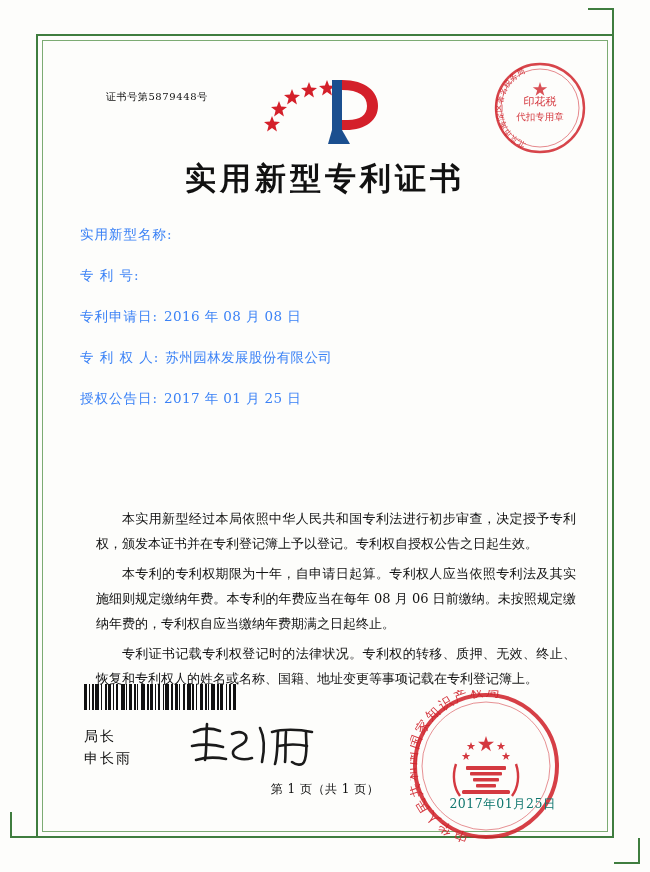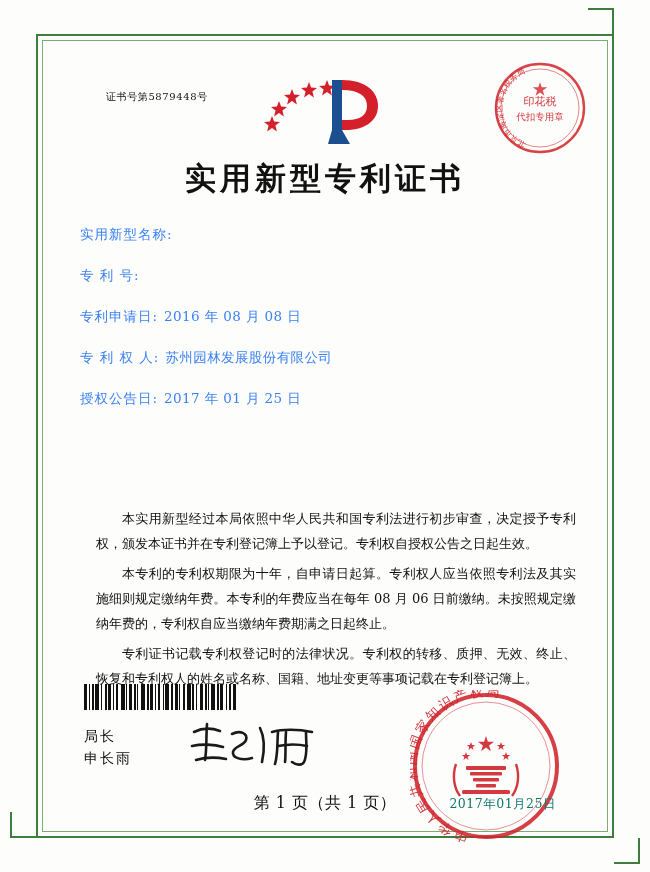--- a/index.html
+++ b/index.html
@@ -199,24 +199,24 @@
     font-size: 12.5px;
     color: #0f766e;
     letter-spacing: 0.5px;
     z-index: 5;
   }
 
   .page-footer {
     position: absolute;
     left: 0;
     right: 0;
-    bottom: 4px;
+    bottom: 20px;
     text-align: center;
     font-family: "DejaVu Serif", "Liberation Serif", serif;
-    font-size: 16px;
+    font-size: 12px;
     color: #111;
     letter-spacing: 0.5px;
   }
 </style>
 </head>
 <body>
 
 <div class="cert-page">
 
   <div class="border-outer"></div>

